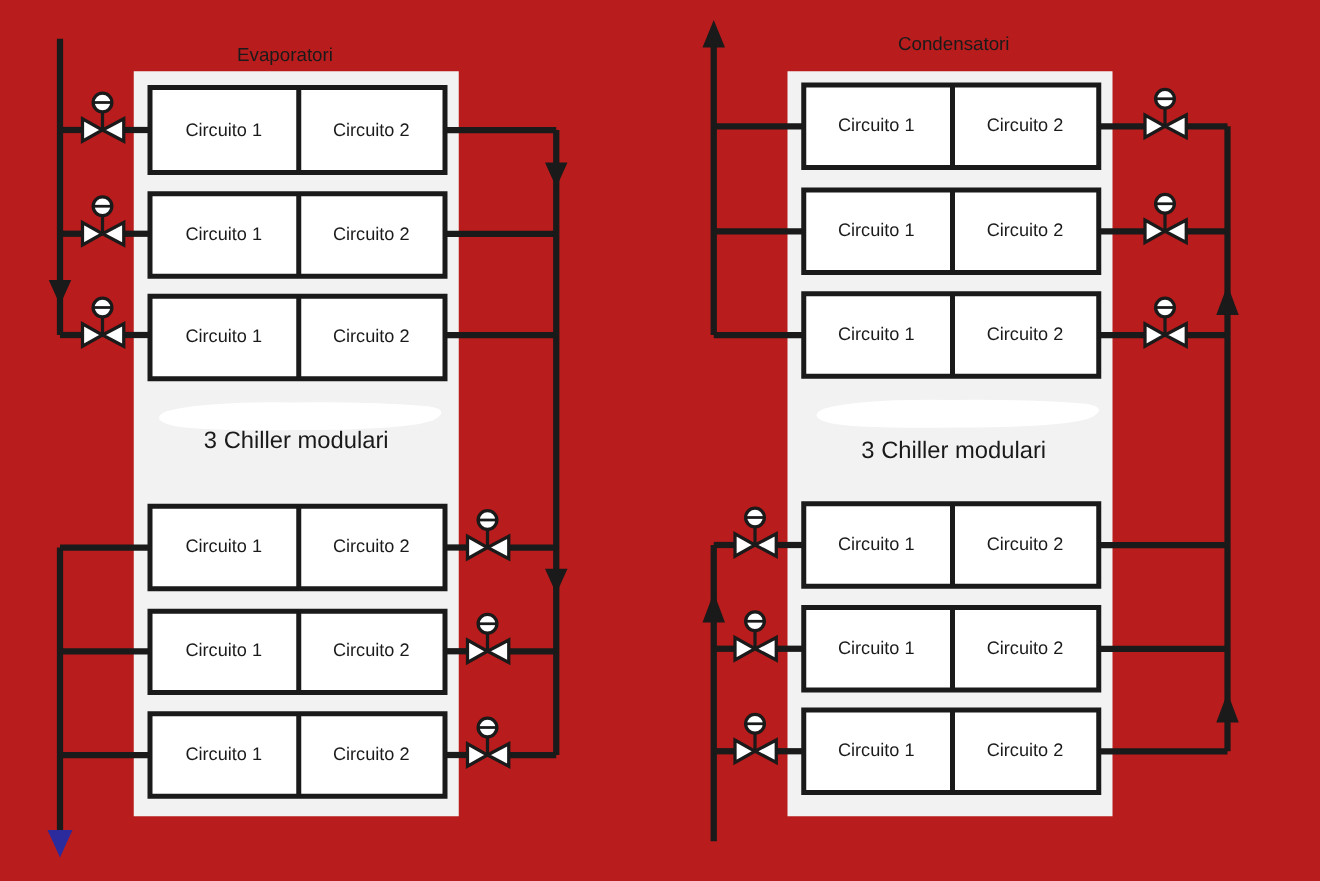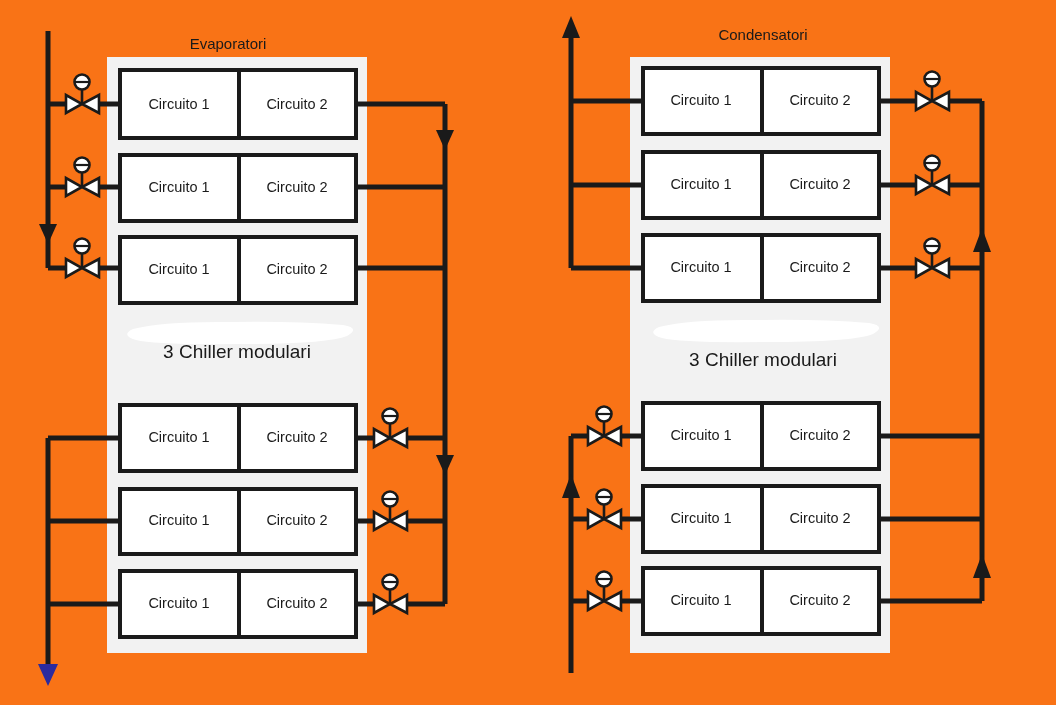--- a/index.html
+++ b/index.html
@@ -1,21 +1,21 @@
 <!DOCTYPE html>
 <html><head>
 <meta charset="utf-8">
 <title>Schema idraulico chiller modulari</title>
 <style>
   html,body{margin:0;padding:0;background:#ffffff;}
   body{
     font-family:"Liberation Sans","DejaVu Sans",sans-serif;
     width:1056px;height:705px;overflow:hidden;
   }
-  #diagram-root{position:relative;width:1056px;height:705px;background:#f97316;}
+  #diagram-root{position:relative;width:1056px;height:705px;background:#b91c1c;}
   svg#schematic{display:block;width:1056px;height:705px;}
   .panel-bg{fill:#f2f2f2;stroke:none;}
   .unit-box{fill:#ffffff;stroke:#1a1a1a;stroke-width:4;}
   .unit-divider{stroke:#1a1a1a;stroke-width:4;}
   .pipe{stroke:#1a1a1a;stroke-width:5;fill:none;stroke-linecap:butt;}
   .arrowhead{fill:#1a1a1a;stroke:none;}
   .arrowhead-blue{fill:#2b2b9e;stroke:none;}
   .valve-body{fill:#ffffff;stroke:#1a1a1a;stroke-width:2.6;stroke-linejoin:miter;}
   .valve-stem{stroke:#1a1a1a;stroke-width:2.6;}
   .valve-circle{fill:#ffffff;stroke:#1a1a1a;stroke-width:2.6;}

